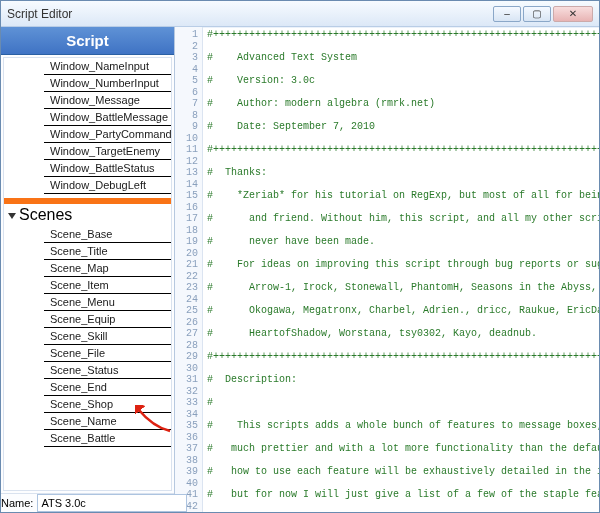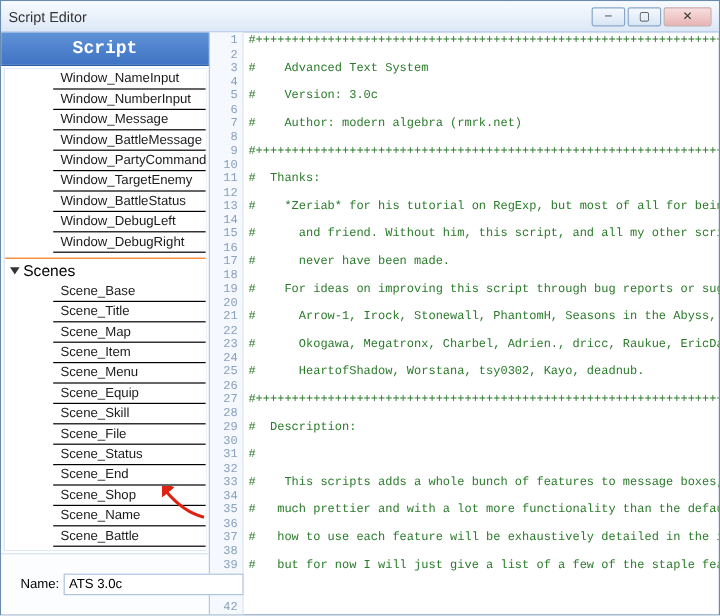--- a/index.html
+++ b/index.html
@@ -56,21 +56,20 @@
   }
   .script-header {
     height: 28px;
     background: linear-gradient(#5f92d6, #3f73c4);
     color: #fff;
     font-weight: bold;
     font-size: 15px;
     text-align: center;
     line-height: 28px;
     border-bottom: 1px solid #2a5fa3;
-    font-family: Liberation Mono, monospace;
   }
   .tree {
     flex: 1;
     overflow-y: auto;
     scrollbar-width: thin;
     background: #fff;
     border: 1px solid #d9e2ef;
     margin: 2px;
   }
   .tree-item {
@@ -78,44 +77,44 @@
     white-space: nowrap;
     color: #1a1a1a;
     font-size: 11px;
     border-bottom: 1px solid #000000;
     line-height: 14px;
     cursor: default;
     margin-left: 40px;
   }
   .tree-cat {
     padding: 2px 4px 2px 4px;
-    font-size: 13px;
+    font-size: 16px;
     color: #000;
-    border-top: 1px solid #f97316;
+    border-top: 6px solid #f97316;
   }
   .tree-cat .tri {
     display: inline-block;
     width: 0; height: 0;
     border-left: 4px solid transparent;
     border-right: 4px solid transparent;
     border-top: 6px solid #333;
     margin-right: 3px;
     vertical-align: 1px;
   }
   .left-wrap { position: relative; }
   .red-arrow {
     position: absolute;
     left: 134px;
     top: 378px;
     pointer-events: none;
   }
   .name-row {
     display: flex;
     align-items: center;
-    padding: 16px;
+    padding: 0;
     border-top: 1px solid #d9e2ef;
     gap: 4px;
   }
   .name-row label { font-size: 11px; }
   .name-row input {
     flex: 1;
     border: 1px solid #adc4e0;
     font-size: 11px;
     padding: 2px 3px;
     background: #fff;
@@ -172,21 +171,20 @@
       <div class="script-header">Script</div>
       <div class="tree" id="tree">
           <div class="tree-item">Window_NameInput</div>
           <div class="tree-item">Window_NumberInput</div>
           <div class="tree-item">Window_Message</div>
           <div class="tree-item">Window_BattleMessage</div>
           <div class="tree-item">Window_PartyCommand</div>
           <div class="tree-item">Window_TargetEnemy</div>
           <div class="tree-item">Window_BattleStatus</div>
           <div class="tree-item">Window_DebugLeft</div>
-          <div class="tree-item">Window_DebugRight</div>
           <div style="height: 4px;"></div>
           <div class="tree-cat"><span class="tri"></span><span>Scenes</span></div>
           <div class="tree-item">Scene_Base</div>
           <div class="tree-item">Scene_Title</div>
           <div class="tree-item">Scene_Map</div>
           <div class="tree-item">Scene_Item</div>
           <div class="tree-item">Scene_Menu</div>
           <div class="tree-item">Scene_Equip</div>
           <div class="tree-item">Scene_Skill</div>
           <div class="tree-item">Scene_File</div>
@@ -250,20 +248,21 @@
 38
 39
 40
 41
 42
 </div>
       <div class="code" id="code"><span class="line hash">#+++++++++++++++++++++++++++++++++++++++++++++++++++++++++++++++++++++++++++++</span>
 <span class="line hash">#    Advanced Text System</span>
 <span class="line hash">#    Version: 3.0c</span>
 <span class="line hash">#    Author: modern algebra (rmrk.net)</span>
+<span class="line hash">#    Date: September 7, 2010</span>
 <span class="line hash">#+++++++++++++++++++++++++++++++++++++++++++++++++++++++++++++++++++++++++++++</span>
 <span class="line hash">#  Thanks:</span>
 <span class="line hash">#    *Zeriab* for his tutorial on RegExp, but most of all for being my mentor</span>
 <span class="line hash">#      and friend. Without him, this script, and all my other scripts, will</span>
 <span class="line hash">#      never have been made.</span>
 <span class="line hash">#    For ideas on improving this script through bug reports or suggestions:</span>
 <span class="line hash">#      Arrow-1, Irock, Stonewall, PhantomH, Seasons in the Abyss, Aindra, Arion,</span>
 <span class="line hash">#      Okogawa, Megatronx, Charbel, Adrien., dricc, Raukue, EricDahRed, redyugi,</span>
 <span class="line hash">#      HeartofShadow, Worstana, tsy0302, Kayo, deadnub.</span>
 <span class="line hash">#+++++++++++++++++++++++++++++++++++++++++++++++++++++++++++++++++++++++++++++</span>

